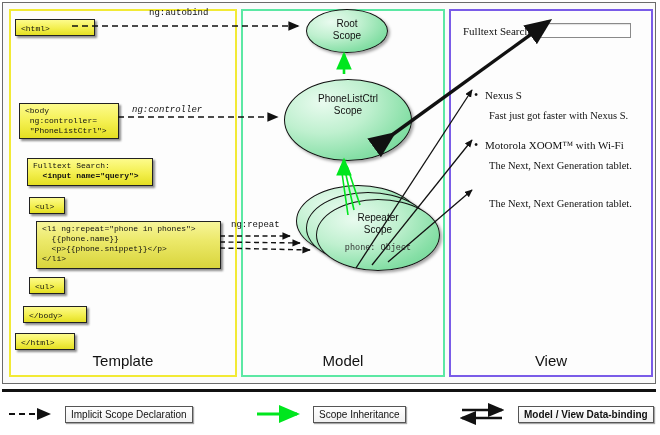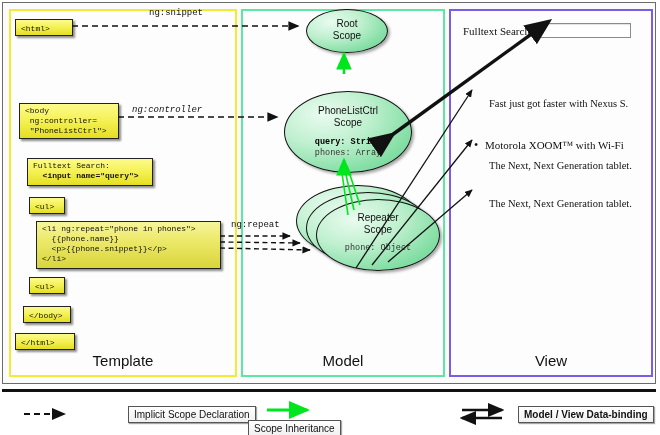--- a/index.html
+++ b/index.html
@@ -127,86 +127,83 @@
 
     <div class="col view">
       <div class="col-label">View</div>
 
       <div class="viewbody">
         <div class="search-row">
           <span class="search-label">Fulltext Search:</span><span class="search-input" placeholder=""></span>
         </div>
 
         <div class="phone" style="top:70px;">
+          <div class="nm">Nexus S</div>
           <div class="sn">Fast just got faster with Nexus S.</div>
         </div>
         <div class="phone" style="top:120px;">
           <div class="nm">Motorola XOOM™  with Wi-Fi</div>
           <div class="sn">The Next, Next Generation tablet.</div>
         </div>
         <div class="phone" style="top:170px;">
           <div class="sn">The Next, Next Generation tablet.</div>
         </div>
       </div>
     </div>
 
-    <div class="codebox" style="left:12px;top:16px;width:58px;height:17px;line-height:13px;"><span>&lt;html&gt;</span></div>
+    <div class="codebox" style="left:12px;top:16px;width:80px;height:17px;line-height:13px;"><span>&lt;html&gt;</span></div>
 
     <div class="codebox" style="left:16px;top:100px;width:100px;height:36px;"><span>&lt;body</span>
 <span> ng:controller=</span>
 <span> "PhoneListCtrl"&gt;</span></div>
 
     <div class="codebox" style="left:24px;top:155px;width:126px;height:28px;"><span>Fulltext Search:</span>
 <b>  &lt;input name="query"&gt;</b></div>
 
     <div class="codebox" style="left:26px;top:194px;width:36px;height:17px;line-height:13px;"><span>&lt;ul&gt;</span></div>
 
     <div class="codebox wide" style="left:33px;top:218px;width:185px;height:48px;"><span>&lt;li ng:repeat="phone in phones"&gt;</span>
 <span>  {{phone.name}}</span>
 <span>  &lt;p&gt;{{phone.snippet}}&lt;/p&gt;</span>
 <span>&lt;/li&gt;</span></div>
 
     <div class="codebox" style="left:26px;top:274px;width:36px;height:17px;line-height:13px;"><span>&lt;ul&gt;</span></div>
 
-    <div class="codebox" style="left:20px;top:303px;width:48px;height:17px;line-height:13px;"><span>&lt;/body&gt;</span></div>
+    <div class="codebox" style="left:20px;top:303px;width:64px;height:17px;line-height:13px;"><span>&lt;/body&gt;</span></div>
 
     <div class="codebox" style="left:12px;top:330px;width:60px;height:17px;line-height:13px;"><span>&lt;/html&gt;</span></div>
 
     <div class="scope" style="left:303px;top:6px;width:82px;height:44px;">
       <div class="ttl" style="margin-top:8px;">
         <div>Root</div>
         <div>Scope</div>
       </div>
     </div>
 
-    <div class="scope" style="left:281px;top:88px;width:128px;height:82px;">
+    <div class="scope" style="left:281px;top:76px;width:128px;height:82px;">
       <div class="ttl" style="margin-top:13px;">
         <div>PhoneListCtrl</div>
         <div>Scope</div>
-      </div>
-      <div class="props" style="margin-top:9px;">
-        <div class="k">query: String</div>
-        <div>phones: Array</div>
       </div>
     </div>
 
     <div class="scope" style="left:293px;top:182px;width:124px;height:72px;"></div>
     <div class="scope" style="left:303px;top:189px;width:124px;height:72px;"></div>
     <div class="scope" style="left:313px;top:196px;width:124px;height:72px;">
       <div class="ttl" style="margin-top:12px;">
         <div>Repeater</div>
         <div>Scope</div>
       </div>
       <div class="props" style="margin-top:8px;">
         <div>phone: Object</div>
       </div>
     </div>
   </div>
 
-  <div class="mono-lbl" style="left:149px;top:8px;">ng:snippet</div>
+  <div class="mono-lbl" style="left:149px;top:8px;">ng:autobind</div>
   <div class="mono-lbl" style="left:132px;top:105px;font-style:italic;">ng:controller</div>
   <div class="mono-lbl" style="left:231px;top:220px;">ng:repeat</div>
 
   <svg class="ovl" viewBox="0 0 660 435">
     <defs>
       <marker id="ah-black" markerWidth="7" markerHeight="7" refX="6" refY="3" orient="auto">
         <path d="M0,0 L7,3 L0,6 z" fill="#111"></path>
       </marker>
       <marker id="ah-black-sm" markerWidth="6" markerHeight="6" refX="5.4" refY="2.6" orient="auto">
         <path d="M0,0 L6,2.6 L0,5.2 z" fill="#111"></path>
@@ -238,33 +235,33 @@
 
     <path d="M356,268 L472,90" stroke="#111" stroke-width="1.3" fill="none" marker-end="url(#ah-black-sm)"></path>
     <path d="M372,265 L472,140" stroke="#111" stroke-width="1.3" fill="none" marker-end="url(#ah-black-sm)"></path>
     <path d="M388,262 L472,190" stroke="#111" stroke-width="1.3" fill="none" marker-end="url(#ah-black-sm)"></path>
   </svg>
 
   <div class="legend-rule"></div>
 
   <div class="legend">
 
-    <div class="lg-item" style="left:22px;gap:48px;">
+    <div class="lg-item" style="left:7px;">
       <svg class="lg-art" viewBox="0 0 52 20">
         <defs>
             <marker id="lg-ah1" markerWidth="7" markerHeight="7" refX="6" refY="3" orient="auto">
           <path d="M0,0 L7,3 L0,6 z" fill="#111"></path>
             </marker>
           </defs>
         <path d="M2,10 L42,10" stroke="#111" stroke-width="2" stroke-dasharray="6,4" fill="none" marker-end="url(#lg-ah1)"></path>
       </svg>
       <span class="lg-box">Implicit Scope Declaration</span>
     </div>
 
-    <div class="lg-item" style="left:248px;flex-direction:column;">
+    <div class="lg-item" style="left:255px;">
       <svg class="lg-art" viewBox="0 0 52 20">
         <defs>
             <marker id="lg-ah2" markerWidth="7" markerHeight="7" refX="6" refY="3" orient="auto">
           <path d="M0,0 L7,3 L0,6 z" fill="#00e61e"></path>
             </marker>
           </defs>
         <path d="M2,10 L42,10" stroke="#00e61e" stroke-width="3" fill="none" marker-end="url(#lg-ah2)"></path>
       </svg>
       <span class="lg-box">Scope Inheritance</span>
     </div>

